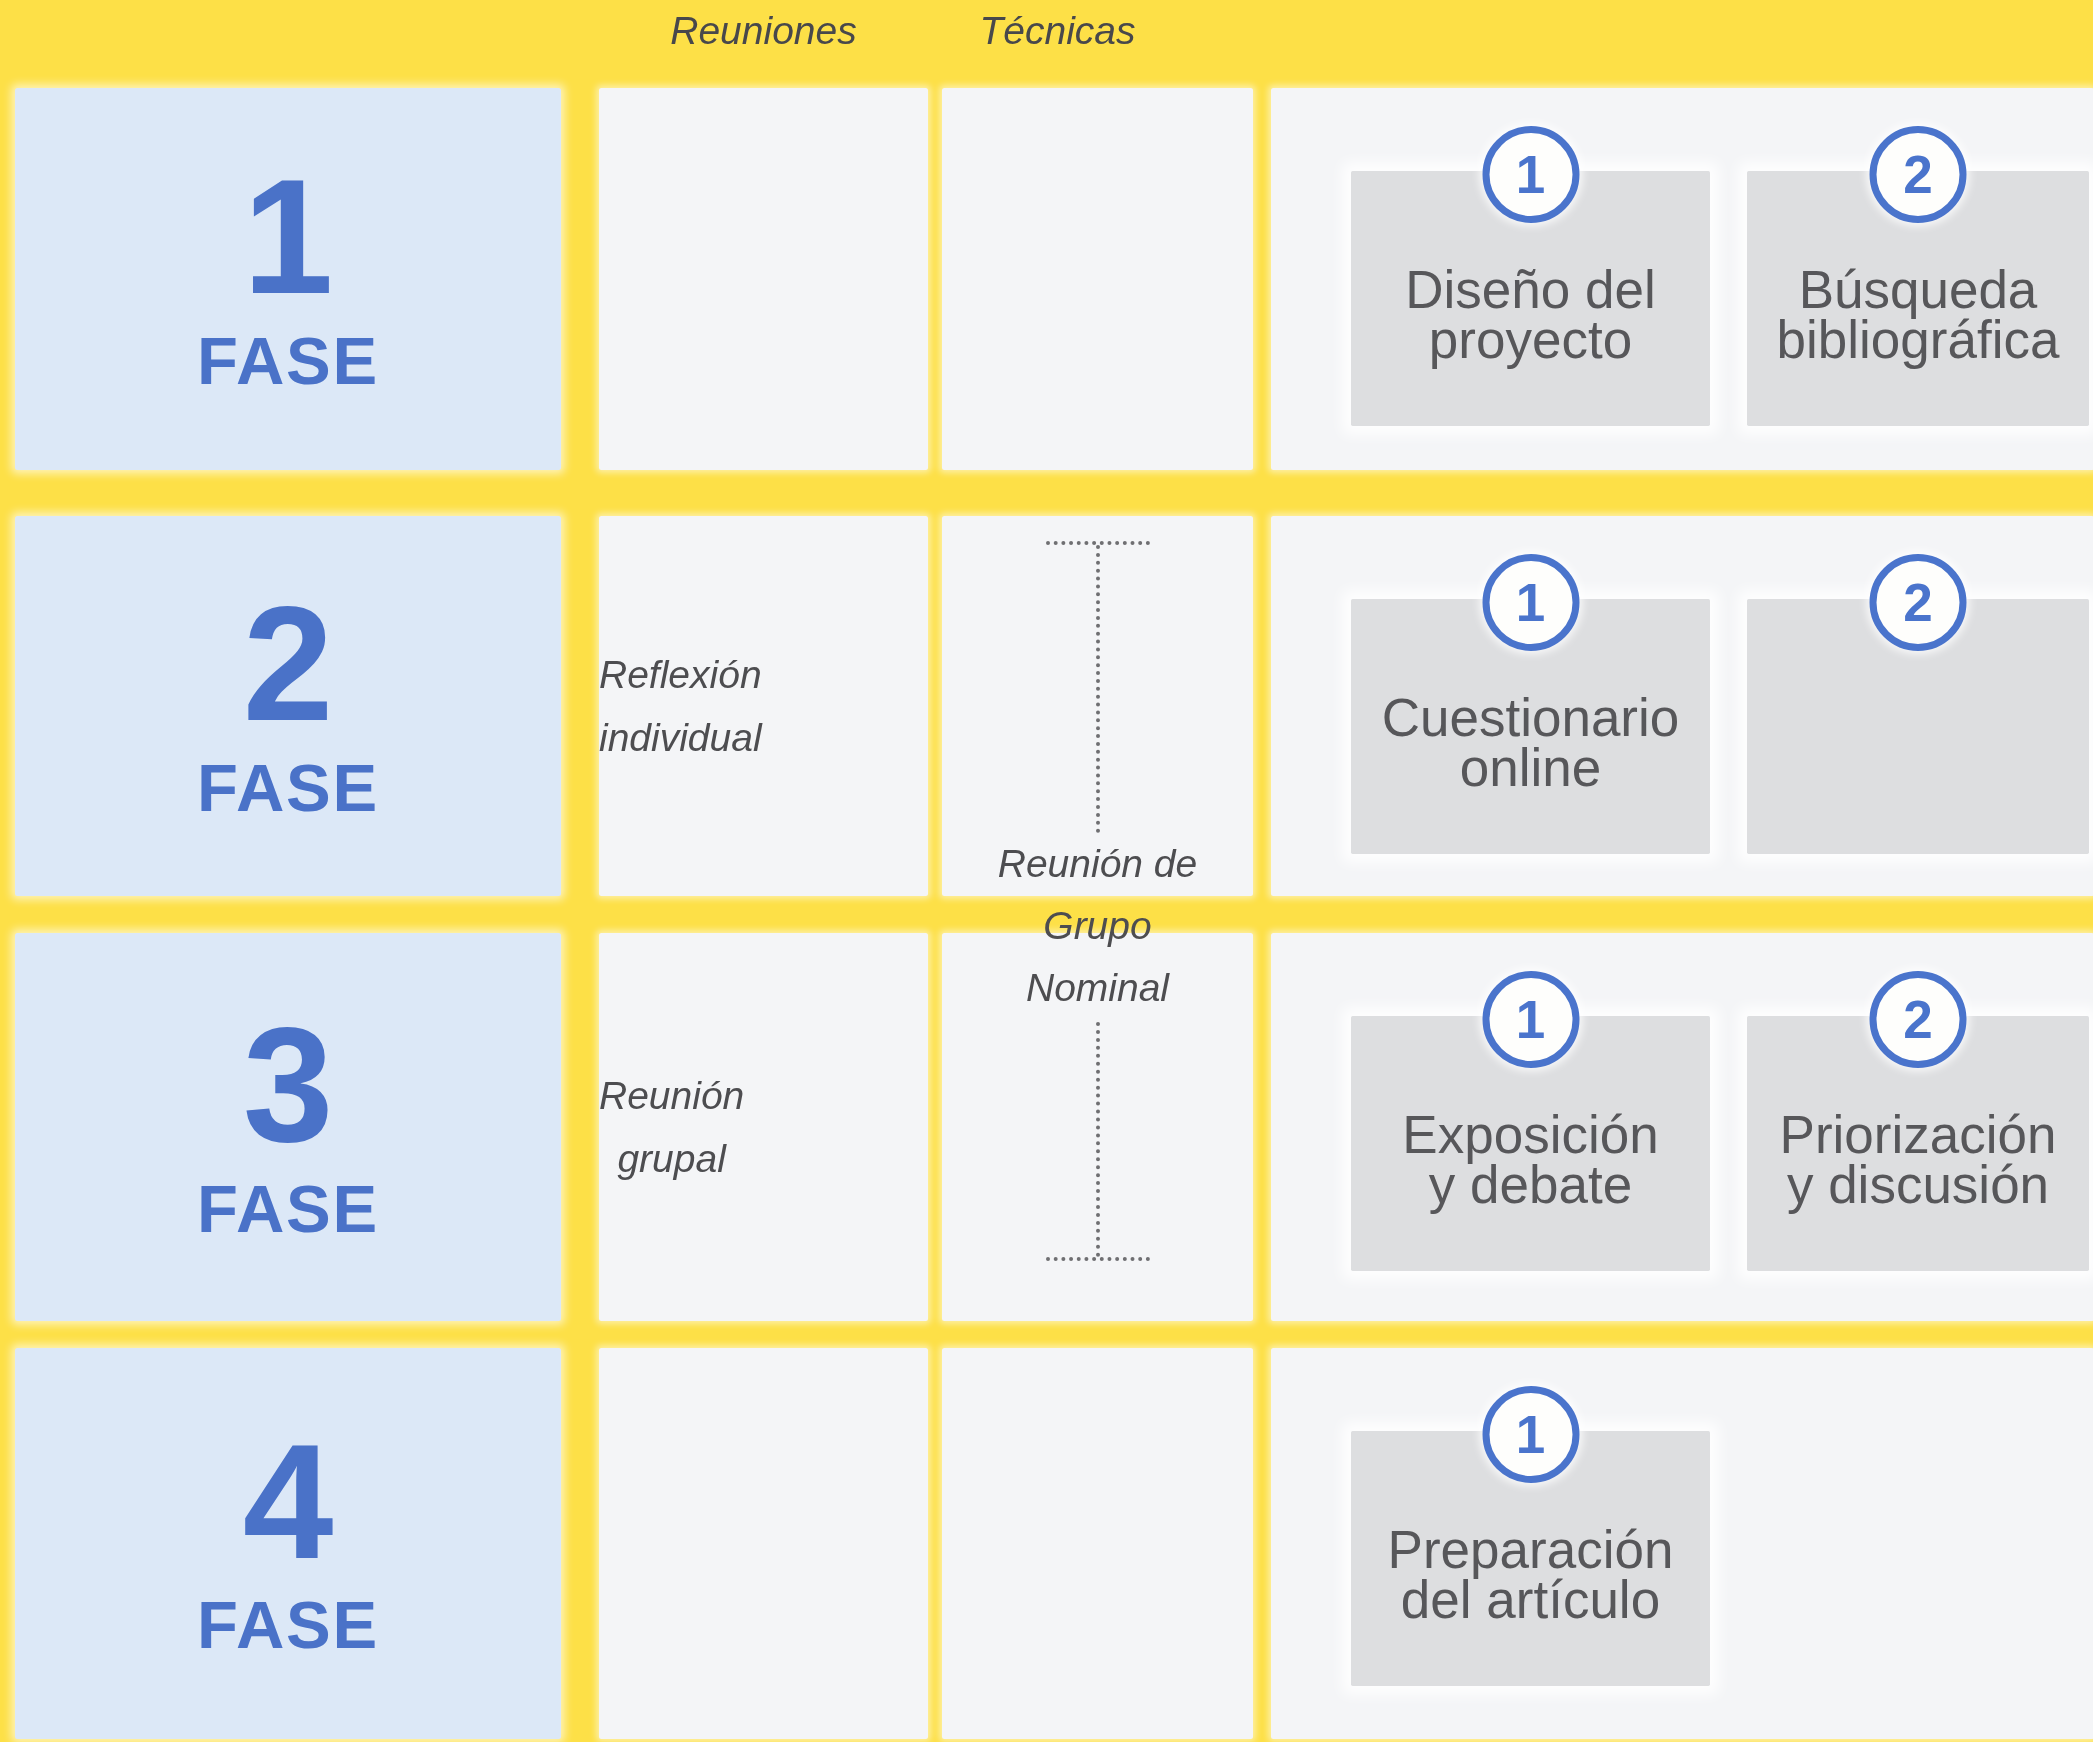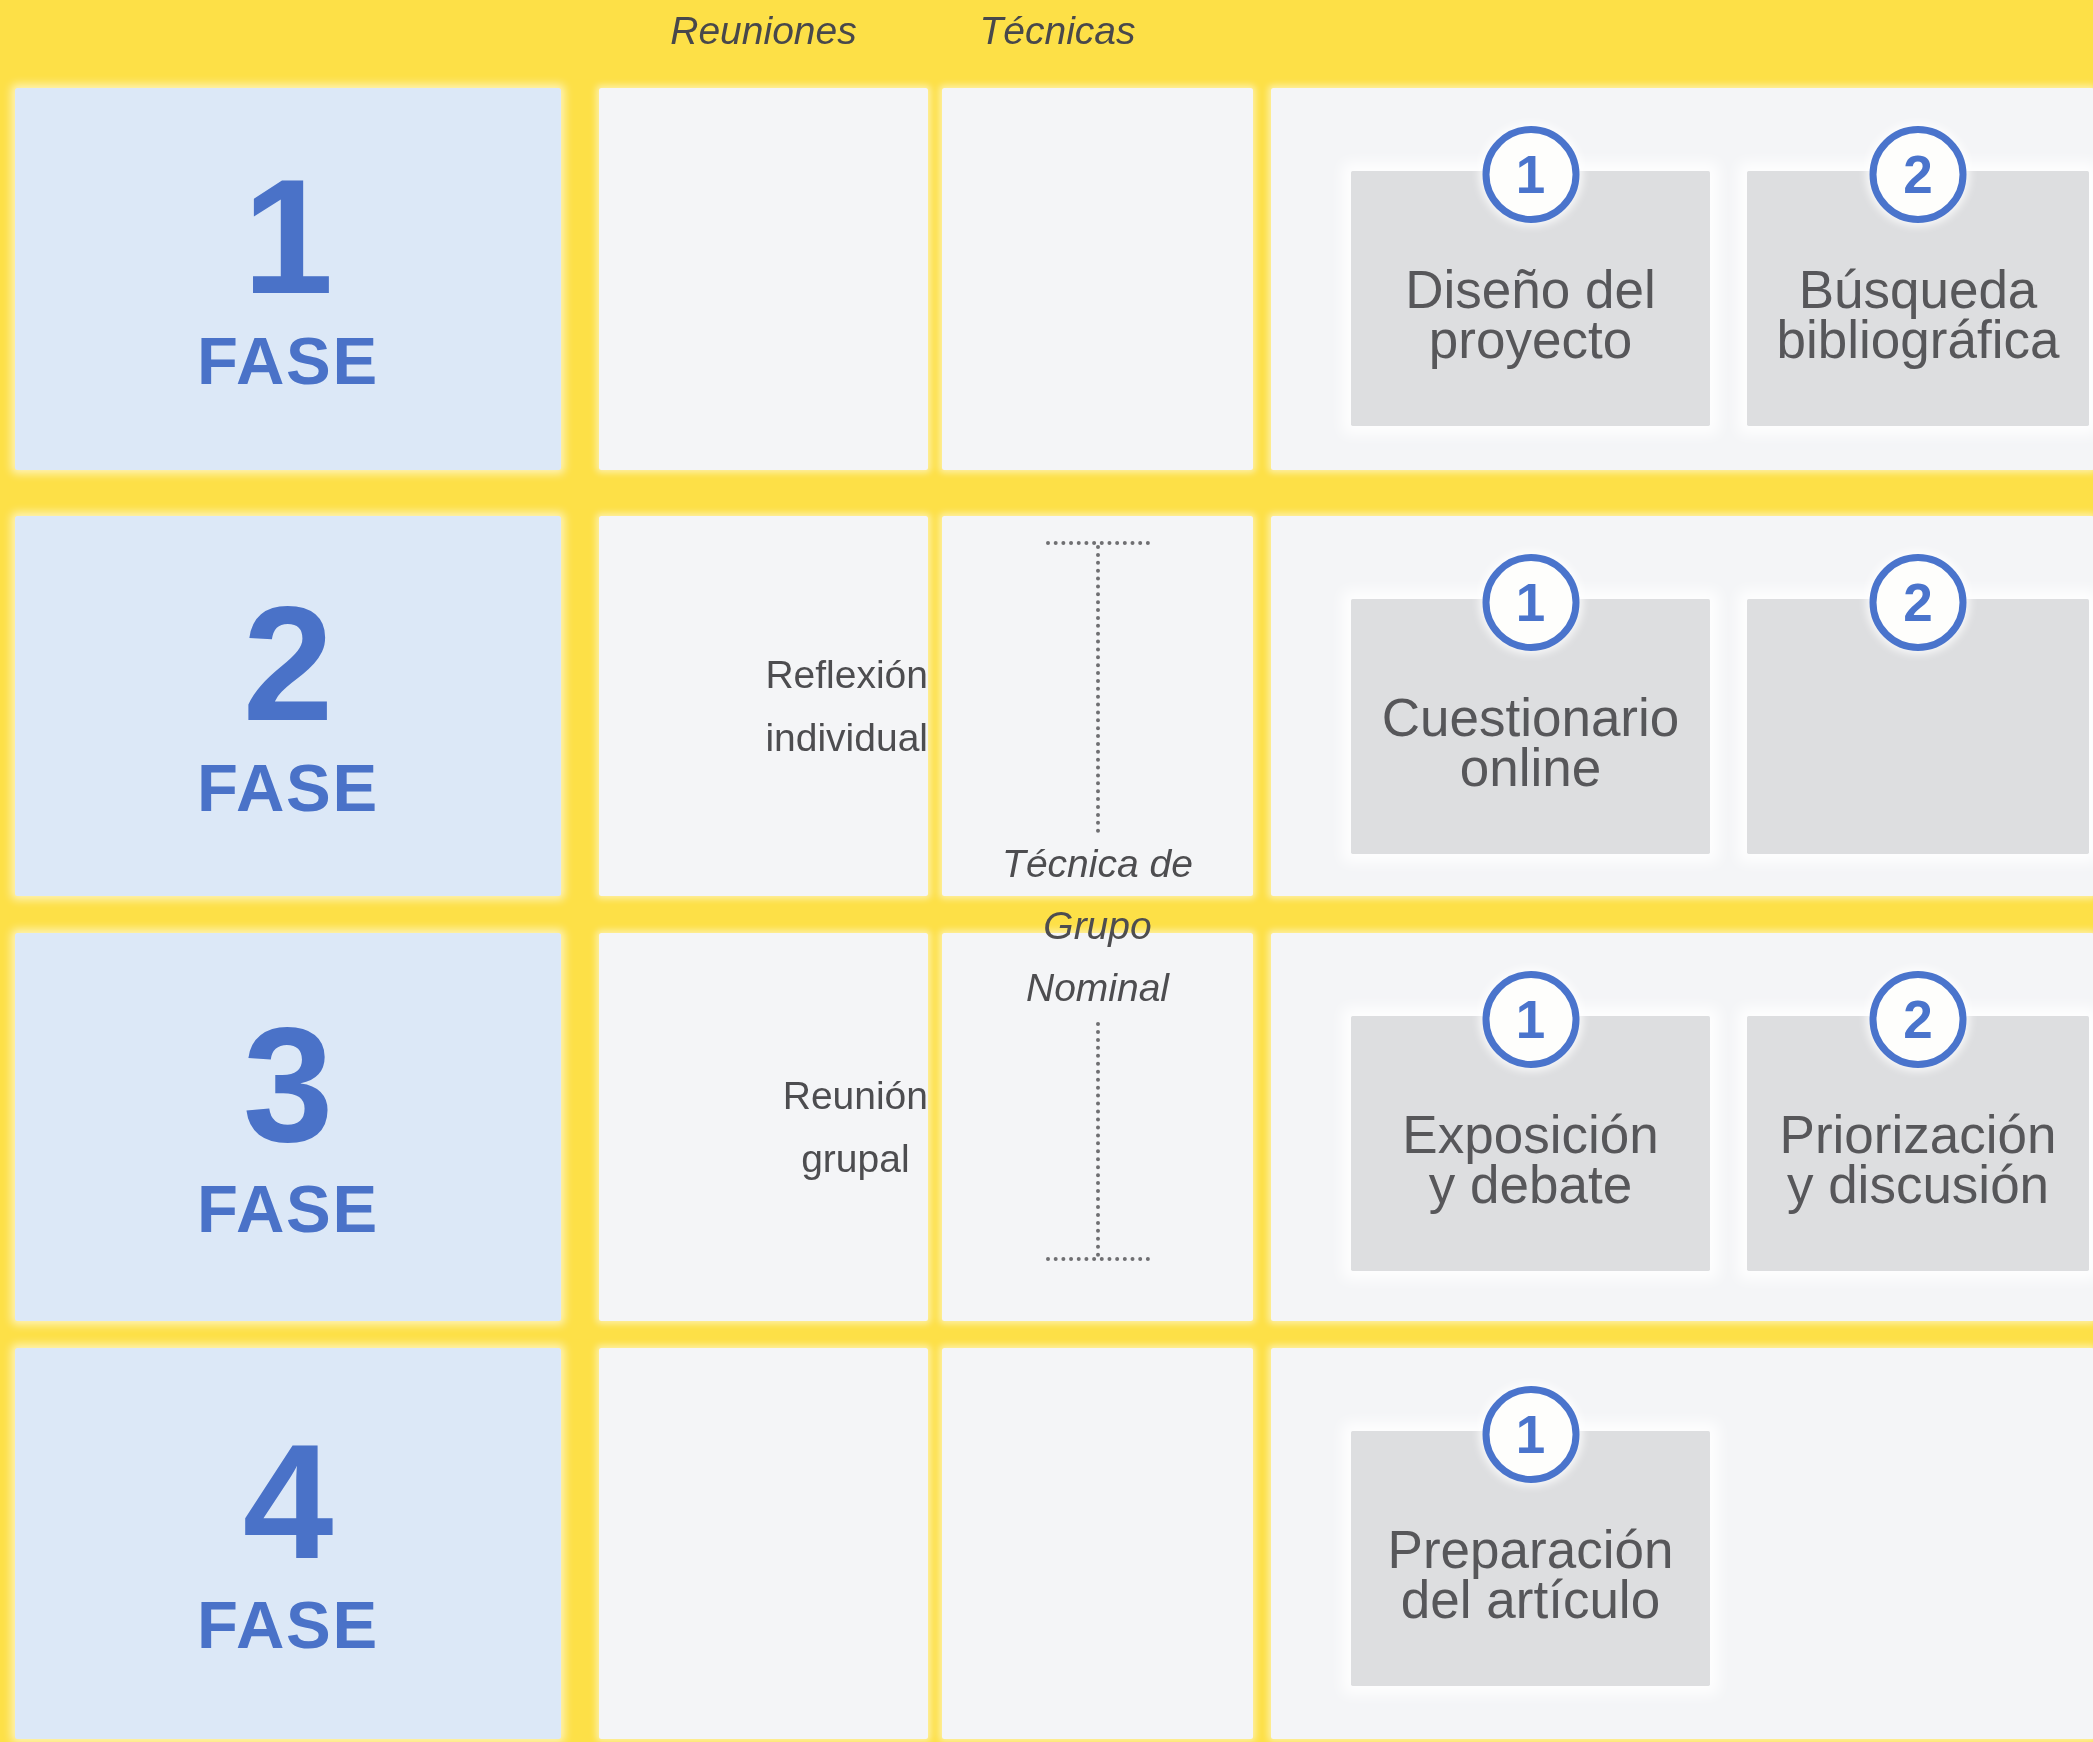--- a/index.html
+++ b/index.html
@@ -27,22 +27,22 @@
     font-size:163px;line-height:0.9;font-weight:700;color:#4a72c8;
   }
   .fase-label{
     margin-top:16px;font-size:67px;font-weight:700;letter-spacing:1.7px;color:#4a72c8;line-height:1;
   }
   .gray-panel{
     background:#f4f5f7;
     box-shadow:0 0 6.7px 2.5px rgba(255,255,255,0.5);
   }
   .meeting-panel{
-    display:flex;align-items:center;justify-content:flex-end;text-align:center;
-    font-size:39px;color:#4d4d50;line-height:63px;
+    display:flex;align-items:center;justify-content:flex-start;text-align:center;
+    font-size:39px;font-style:italic;color:#4d4d50;line-height:63px;
   }
   
   .task{
     position:absolute;top:83px;height:255px;background:#dddee0;border-radius:1.7px;
     box-shadow:0 0 13.4px 8.3px rgba(255,255,255,0.88);
   }
   .badge{
     position:absolute;top:-45px;left:50%;transform:translateX(-50%);
     width:83px;height:83px;border-radius:50%;
     background:#fefefc;border:7.5px solid #4a74cc;
@@ -157,21 +157,21 @@
       <div class="task-label">
         <span>Preparación</span><br>
         <span>del artículo</span>
       </div>
     </div>
   </div>
 
   <div class="dot-h" style="left:1046px;top:541px;width:104px;"></div>
   <div class="dot-v" style="left:1096px;top:545px;height:288px;"></div>
   <div class="technique-text" style="top:833px;">
-    <span>Técnica de</span><br>
+    <span>Reunión de</span><br>
     <span>Grupo</span><br>
     <span>Nominal</span>
   </div>
   <div class="dot-v" style="left:1096px;top:1022px;height:235px;"></div>
   <div class="dot-h" style="left:1046px;top:1257px;width:104px;"></div>
 
 </div>
 
 
 </body></html>

